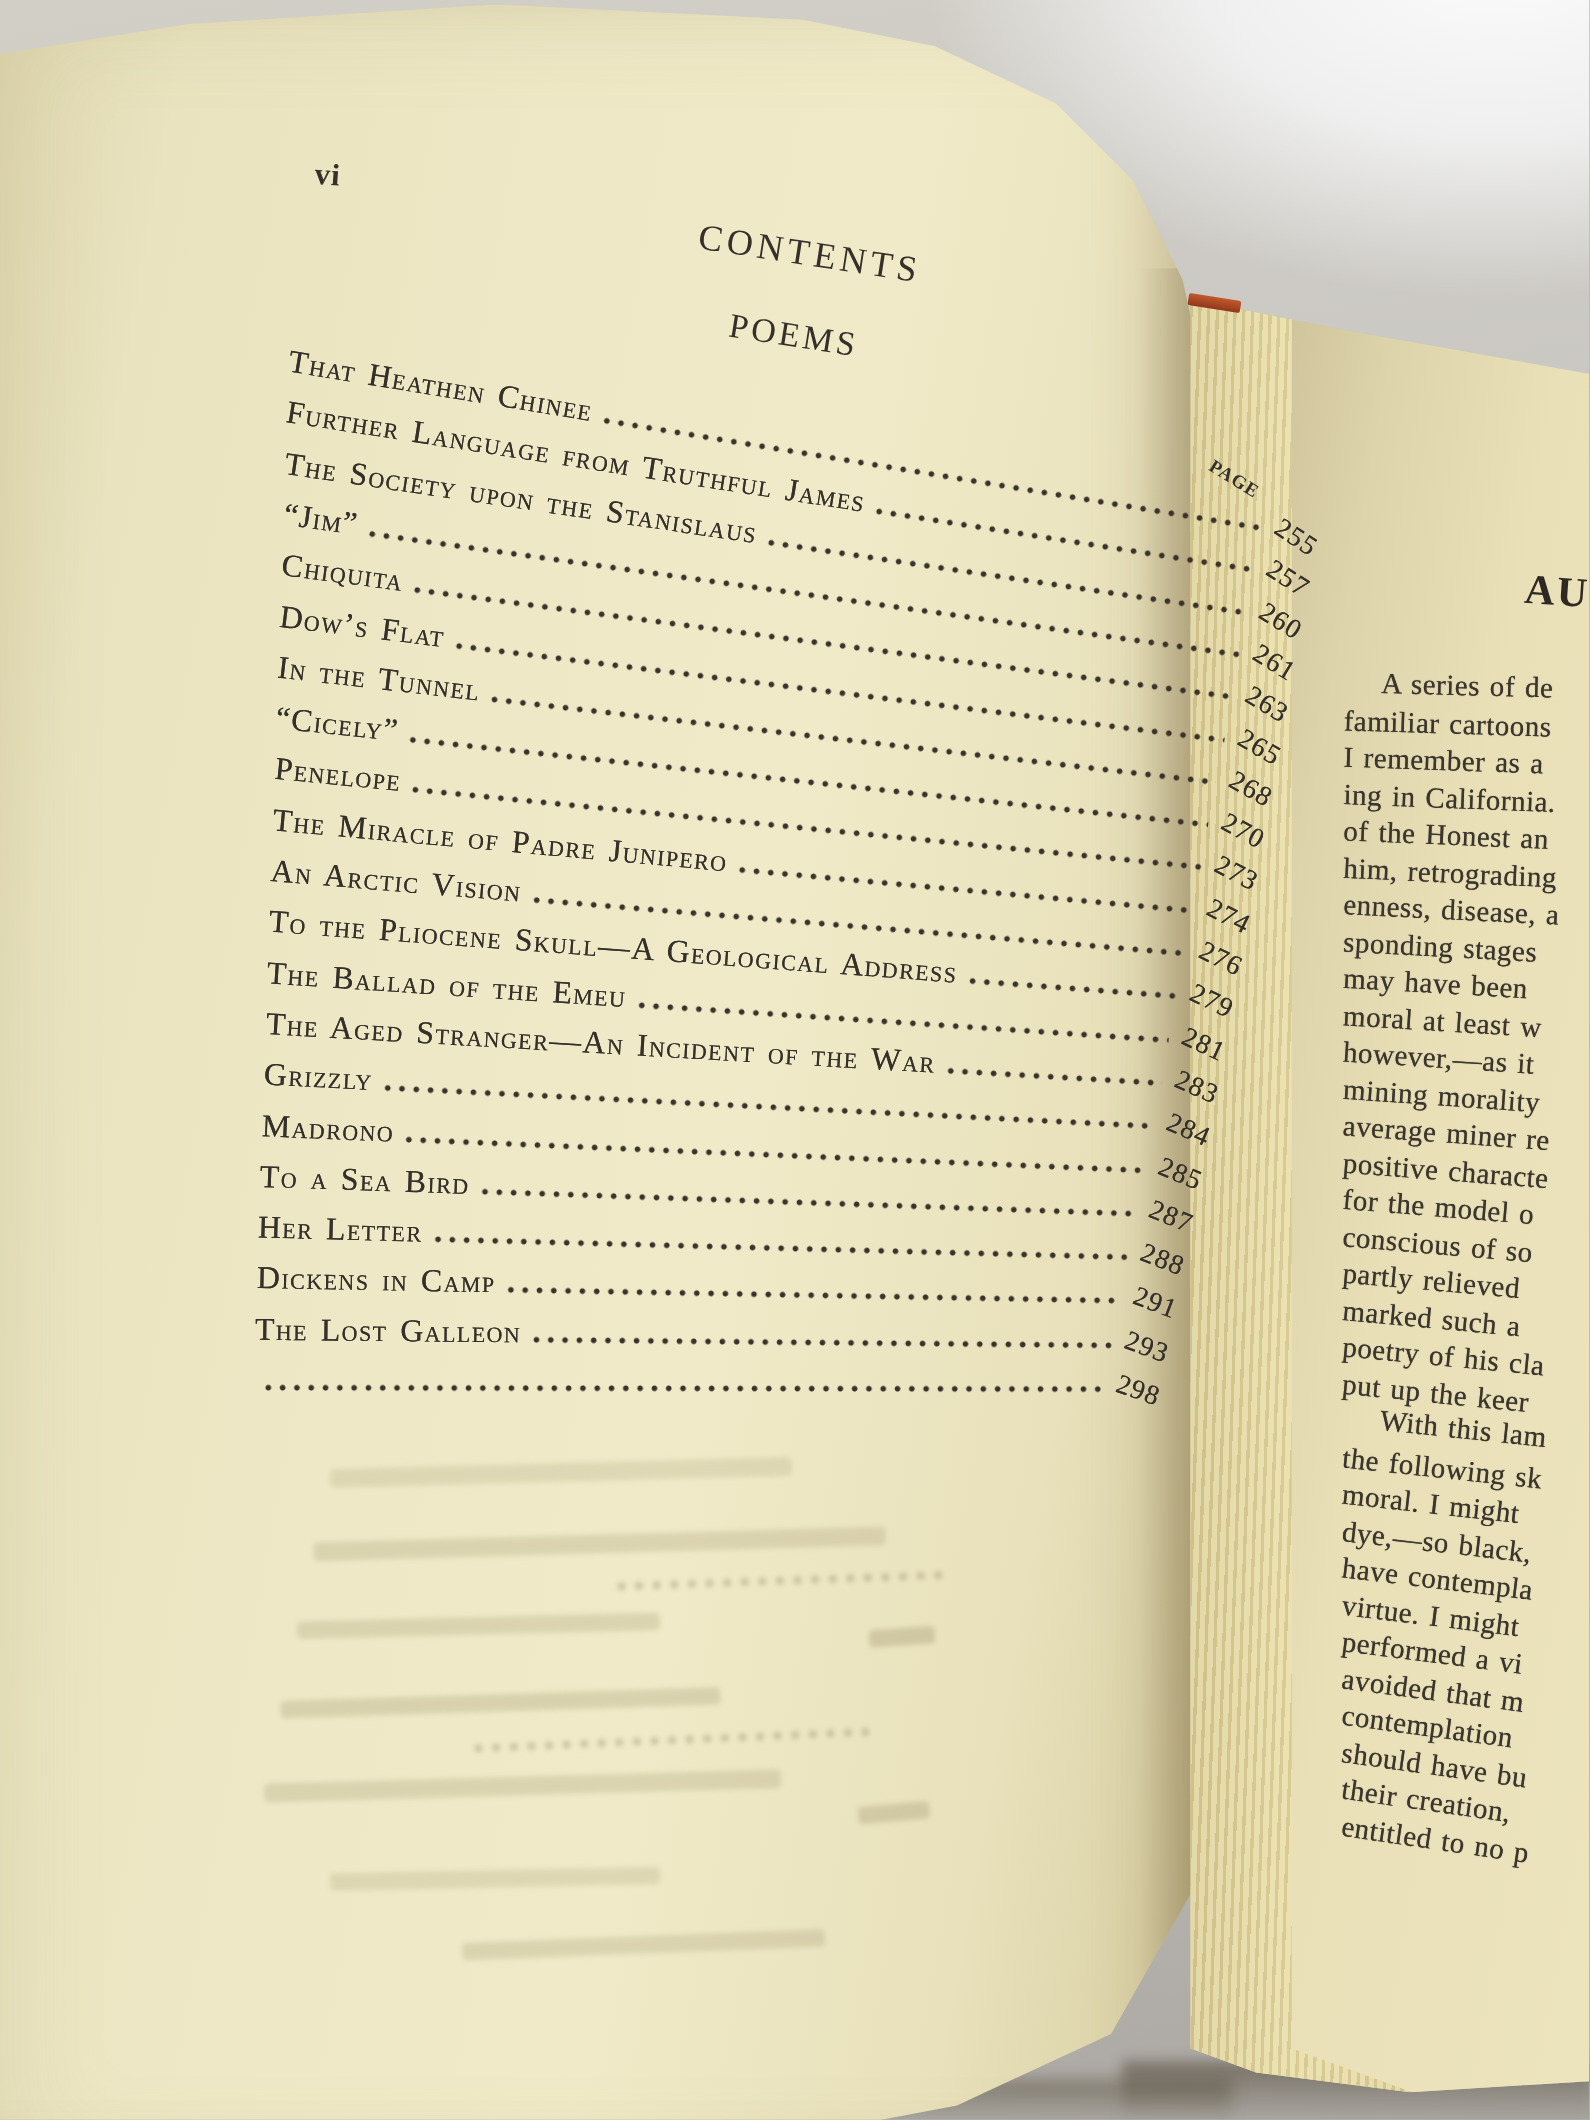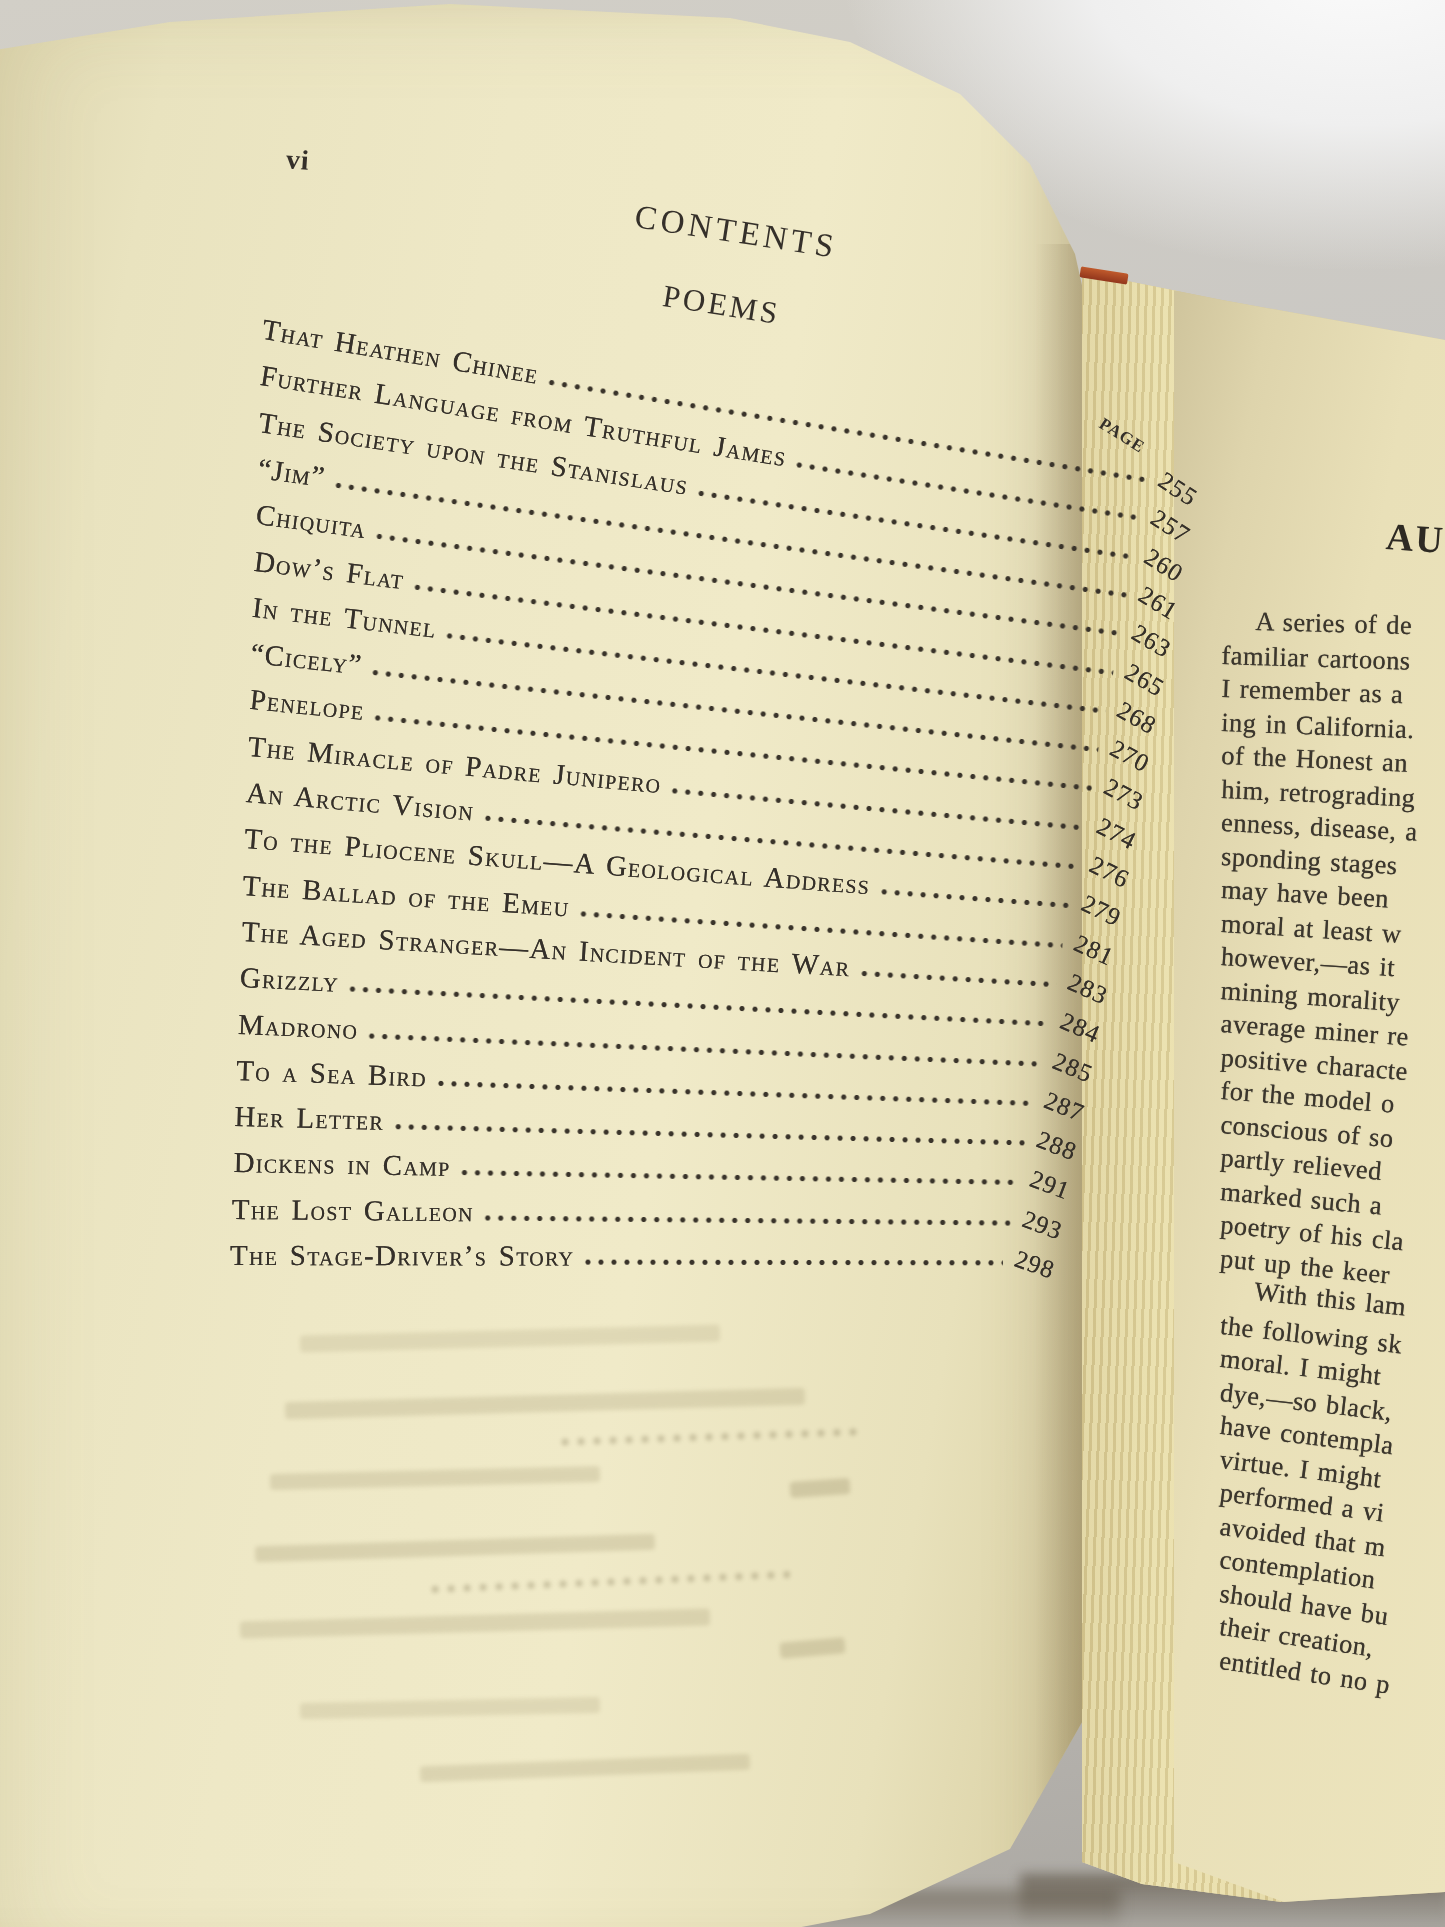--- a/index.html
+++ b/index.html
@@ -192,21 +192,20 @@
     <span class="toc-title">Dickens in Camp</span>
     <span class="toc-dots"></span>
     <span class="toc-page-wrap" style="transform: rotate(19.5deg);"><span class="toc-page">291</span></span>
   </div>
         <div class="toc-row" style="top: 1187.7px; left: 231.8px; width: 827.2px; transform: rotate(0.56deg);">
     <span class="toc-title">The Lost Galleon</span>
     <span class="toc-dots"></span>
     <span class="toc-page-wrap" style="transform: rotate(19.25deg);"><span class="toc-page">293</span></span>
   </div>
         <div class="toc-row" style="top: 1234px; left: 230px; width: 821px; transform: rotate(0.0999999deg);">
-    <span class="toc-title">The Stage-Driver’s Story</span>
     <span class="toc-dots"></span>
     <span class="toc-page-wrap" style="transform: rotate(19deg);"><span class="toc-page">298</span></span>
   </div>
       </div>
 
     <div>
       <div class="ghost" style="left:300px;top:1330px;width:420px;height:17px;transform:rotate(-1.5deg);"></div>
       <div class="ghost" style="left:285px;top:1395px;width:520px;height:17px;transform:rotate(-1.6deg);opacity:.2;"></div>
       <div class="ghost dotted" style="left:560px;top:1430px;width:300px;height:15px;transform:rotate(-2deg);opacity:.3;"></div>
       <div class="ghost" style="left:270px;top:1470px;width:330px;height:16px;transform:rotate(-1.4deg);opacity:.2;"></div>

